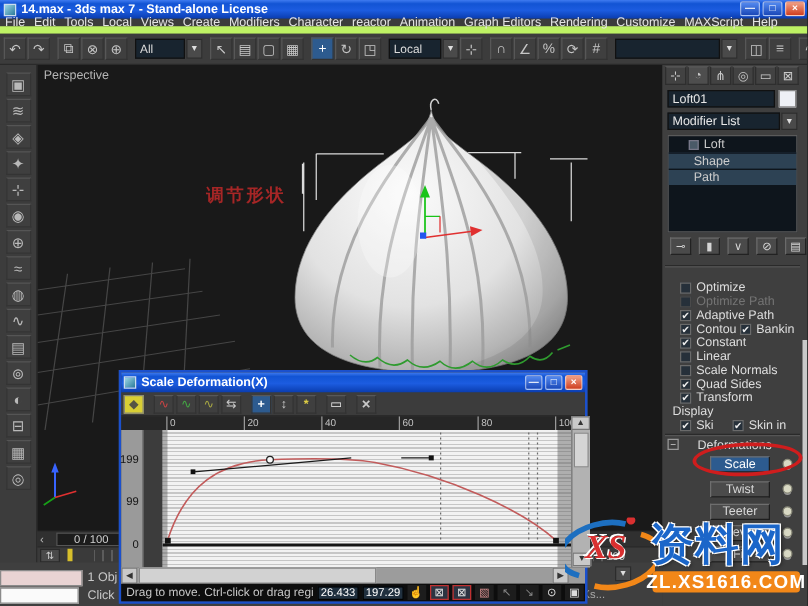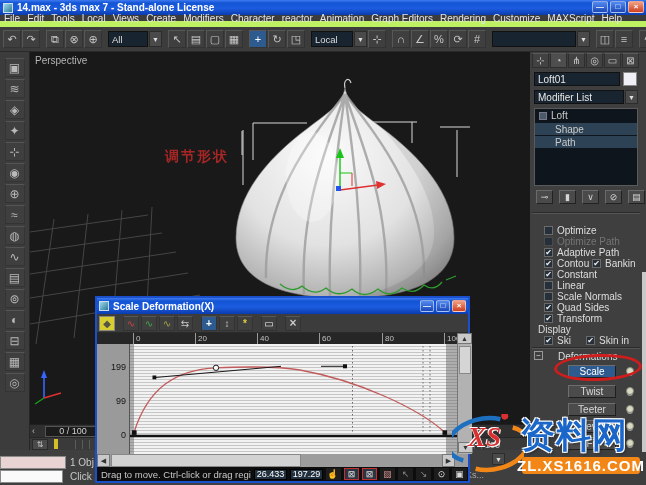--- a/index.html
+++ b/index.html
@@ -28,21 +28,21 @@
   
   .viewport{left:30px;top:52px;width:500px;height:372px;background:#191919;}
   .vplabel{position:absolute;left:5px;top:3px;color:#b5b5b5;font-size:10px;}
   .vpnote{position:absolute;left:135px;top:96px;color:#a62626;font-size:14px;font-weight:bold;letter-spacing:2px;}
   
   .cmdpanel{left:530px;top:52px;width:116px;height:433px;background:#3f3f3f;color:#ddd;font-size:10px;}
   .tabs{position:absolute;left:2px;top:1px;display:flex;gap:1px;}
   .tab{width:17px;height:15px;display:flex;align-items:center;justify-content:center;color:#c9c9c9;font-size:10px;background:#424242;border:1px solid #2e2e2e;border-top-color:#5a5a5a;}
   .field{background:#18242f;border:1px solid #111;color:#e8e8e8;font-size:10px;display:flex;align-items:center;padding:0 3px;}
   .stack{background:#0e151c;border:1px solid #5a5a5a;}
-  .srow{height:13px;display:flex;align-items:center;padding-left:4px;color:#ccc;}
+  .srow{height:13px;display:flex;align-items:center;padding-left:16px;color:#ccc;}
   .srow.sub{padding-left:20px;background:#2d4254;border-top:1px solid #0e151c;}
   .sicon{width:8px;height:8px;background:#4a5a68;border:1px solid #778;margin-right:4px;}
   .sbtn{width:17px;height:14px;display:flex;align-items:center;justify-content:center;background:#4a4a4a;border:1px solid #222;border-top-color:#6a6a6a;border-left-color:#6a6a6a;color:#d5d5d5;font-size:9px;}
   .chk{display:flex;align-items:center;height:11px;}
   .box{width:9px;height:9px;background:#26303a;border:1px solid #6a6a6a;color:#eee;font-size:8px;line-height:8px;text-align:center;font-style:normal;margin-right:4px;flex:0 0 auto;}
   .box i{font-style:normal;}
   .clabel{font-size:10px;color:#dedede;white-space:nowrap;}
   .dim .clabel{color:#747474;}
   .dim .box{border-color:#4a4a4a;}
   .defbtn{position:absolute;left:38px;width:48px;height:13px;background:#4b4b4b;border:1px solid #1e1e1e;border-top-color:#6e6e6e;border-left-color:#6e6e6e;color:#d8d8d8;font-size:10px;text-align:center;line-height:12px;}
@@ -62,21 +62,21 @@
   .stext{color:#c8c8c8;font-size:10px;}
   
   .dialog{left:95px;top:296px;width:375px;height:187px;border:2px solid #1b50cc;background:#3c3c3c;z-index:20;}
   .dlgtitle{left:0;top:0;width:371px;height:16px;background:linear-gradient(180deg,#3f7bf0 0%,#1254d4 20%,#1c5ce0 55%,#0a3cae 100%);display:flex;align-items:center;padding:0 2px;color:#fff;font-size:10px;font-weight:bold;}
   .dlgtb{left:0;top:16px;width:371px;height:19px;background:#3c3c3c;border-bottom:1px solid #2a2a2a;display:flex;align-items:center;padding:0 2px;gap:2px;}
   .dic{width:16px;height:15px;display:flex;align-items:center;justify-content:center;font-size:10px;color:#c9c9c9;background:#3f3f3f;border:1px solid #333;border-top-color:#585858;flex:0 0 auto;}
   .dic.sym{background:#d8ce34;color:#554;border-color:#887;}
   .dic.move{background:#2d5b8f;color:#fff;font-weight:bold;}
   .dlgruler{left:0;top:35px;width:371px;height:11px;background:#262626;overflow:hidden;color:#c2c2c2;font-size:8px;}
   .rtick{position:absolute;top:0;border-left:1px solid #999;padding-left:2px;height:11px;line-height:11px;}
-  .gutter{left:0;top:46px;width:33px;height:110px;background:#9a9a9a;border-right:1px solid #555;color:#151515;font-size:9px;}
+  .gutter{left:0;top:46px;width:18px;height:110px;background:#9a9a9a;border-right:1px solid #555;color:#151515;font-size:9px;}
   .glab{position:absolute;right:3px;}
   .plot{left:33px;top:46px;width:327px;height:110px;background:repeating-linear-gradient(180deg,#f2f2f2 0 2px,#c6c6c6 2px 3px);}
   .margdark{position:absolute;top:0;height:110px;background:rgba(90,90,90,.45);}
   .vscroll{left:360px;top:46px;width:15px;height:110px;background:#b2b2b2;border-left:1px solid #777;}
   .scbtn{position:absolute;left:0;width:15px;height:11px;background:#c9c9c9;border:1px solid #777;color:#333;font-size:7px;text-align:center;line-height:9px;}
   .upbtn{left:360px;top:35px;width:15px;height:11px;background:#c9c9c9;border:1px solid #777;color:#333;font-size:7px;text-align:center;line-height:9px;z-index:2;}
   .hscroll{left:0;top:156px;width:371px;height:13px;background:#9c9c9c;}
   .hbtn{position:absolute;top:0;width:13px;height:13px;background:#c9c9c9;border:1px solid #777;color:#333;font-size:7px;text-align:center;line-height:11px;}
   .hthumb{position:absolute;left:14px;top:0;width:190px;height:13px;background:#d2d2d2;border:1px solid #888;}
   .dlgstatus{left:0;top:169px;width:371px;height:14px;background:#0d0d0d;display:flex;align-items:center;padding:0 4px;gap:3px;}

